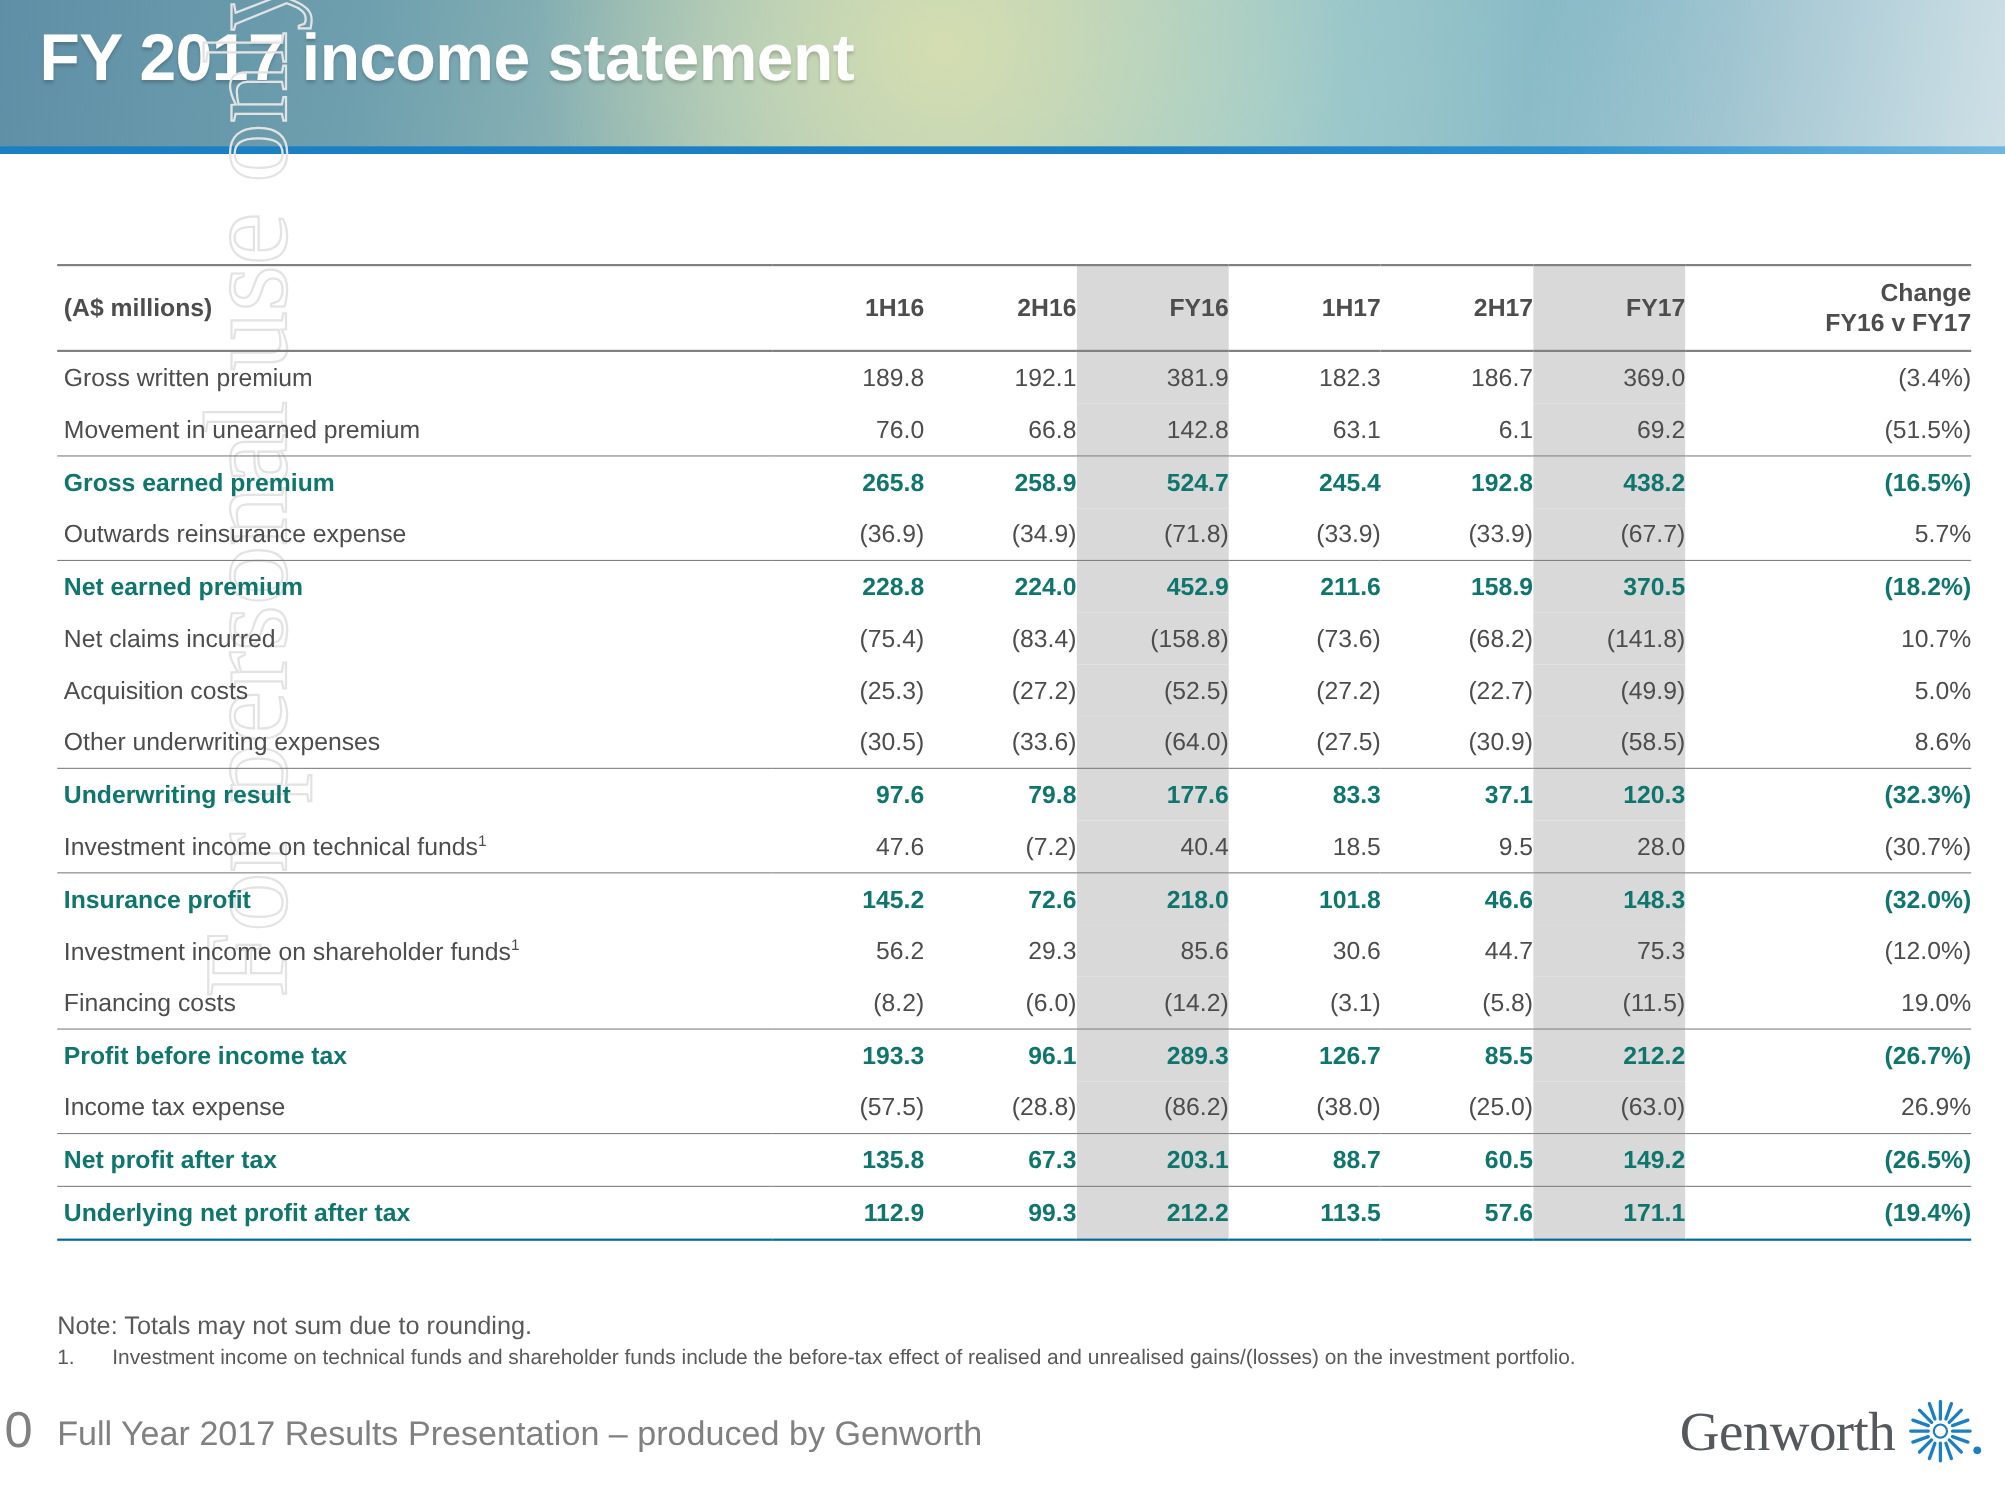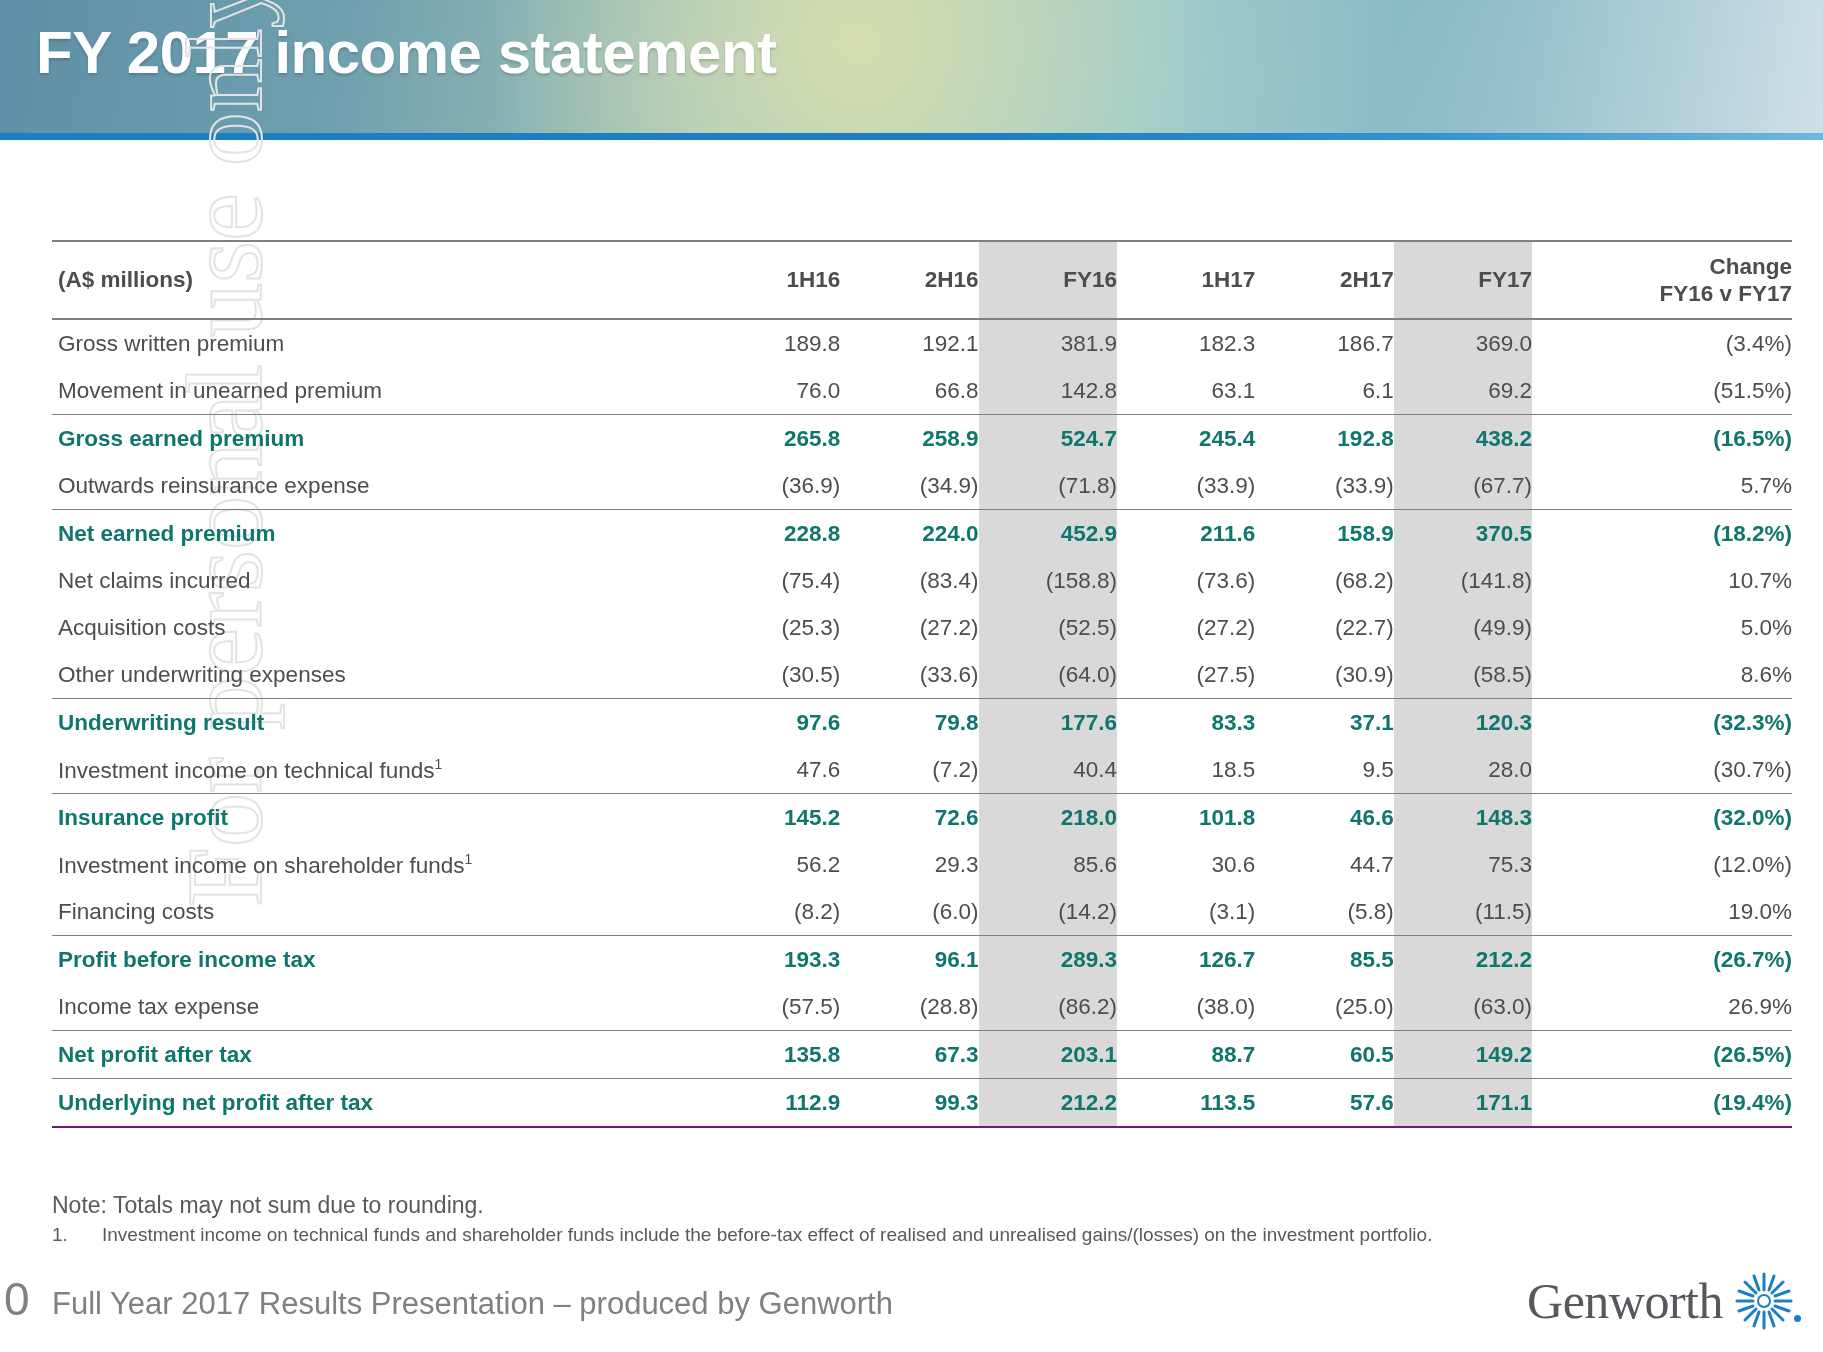--- a/index.html
+++ b/index.html
@@ -108,21 +108,21 @@
     text-align: right;
     padding: 0 14px 0 0;
     white-space: nowrap;
   }
   tbody td.lbl {
     text-align: left;
     padding: 0 0 0 6px;
   }
   tr.bold td { font-weight: bold; color: #0f766e; }
   tr.topline td { border-top: 1.5px solid #808080; }
-  tr.lastline td { border-bottom: 2px solid #701a75; margin-left: 44px; }
+  tr.lastline td { border-bottom: 2px solid #0369a1; margin-left: 44px; }
   .shaded { background: #d9d9d9; }
   sup { font-size: 0.62em; vertical-align: super; }
 
   
   .notes {
     position: absolute;
     left: 52px;
     top: 1192px;
     width: 1700px;
     z-index: 2;

